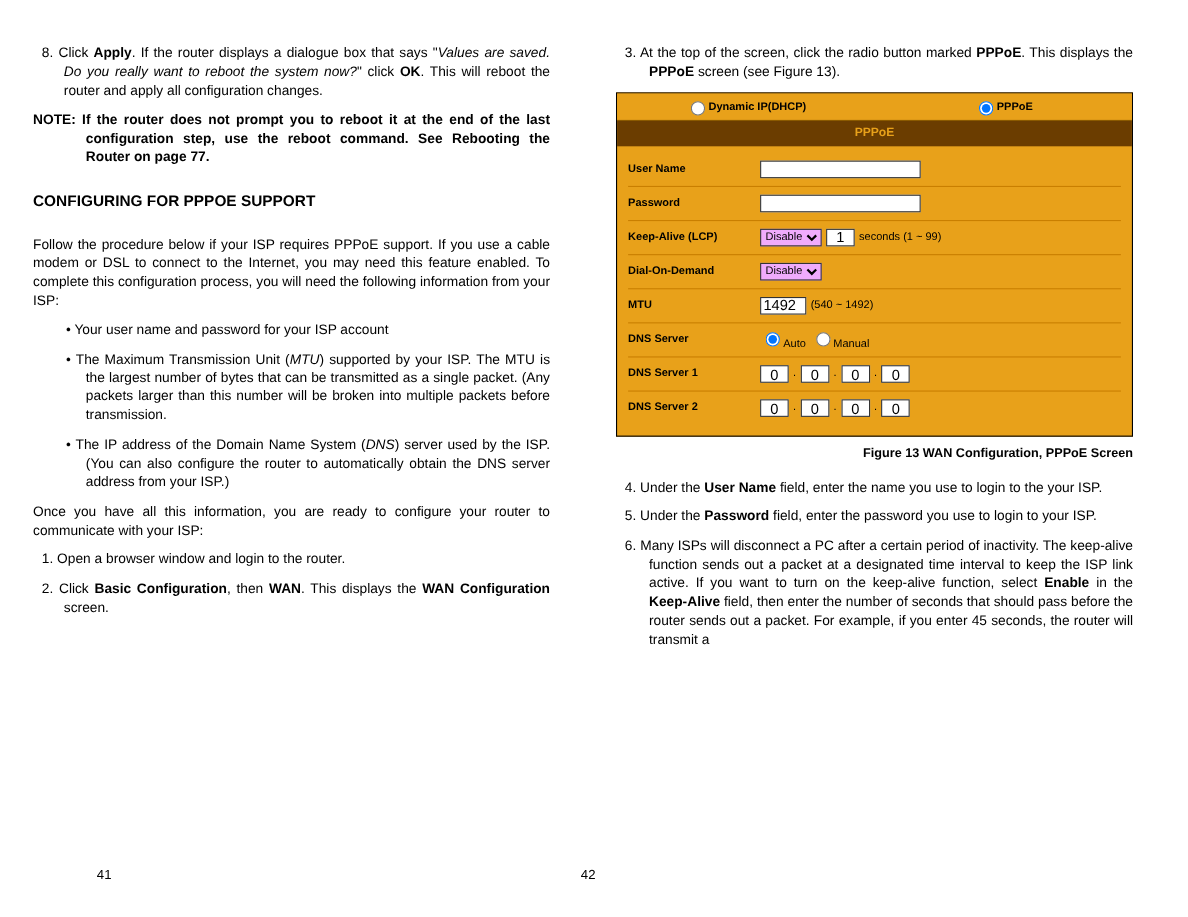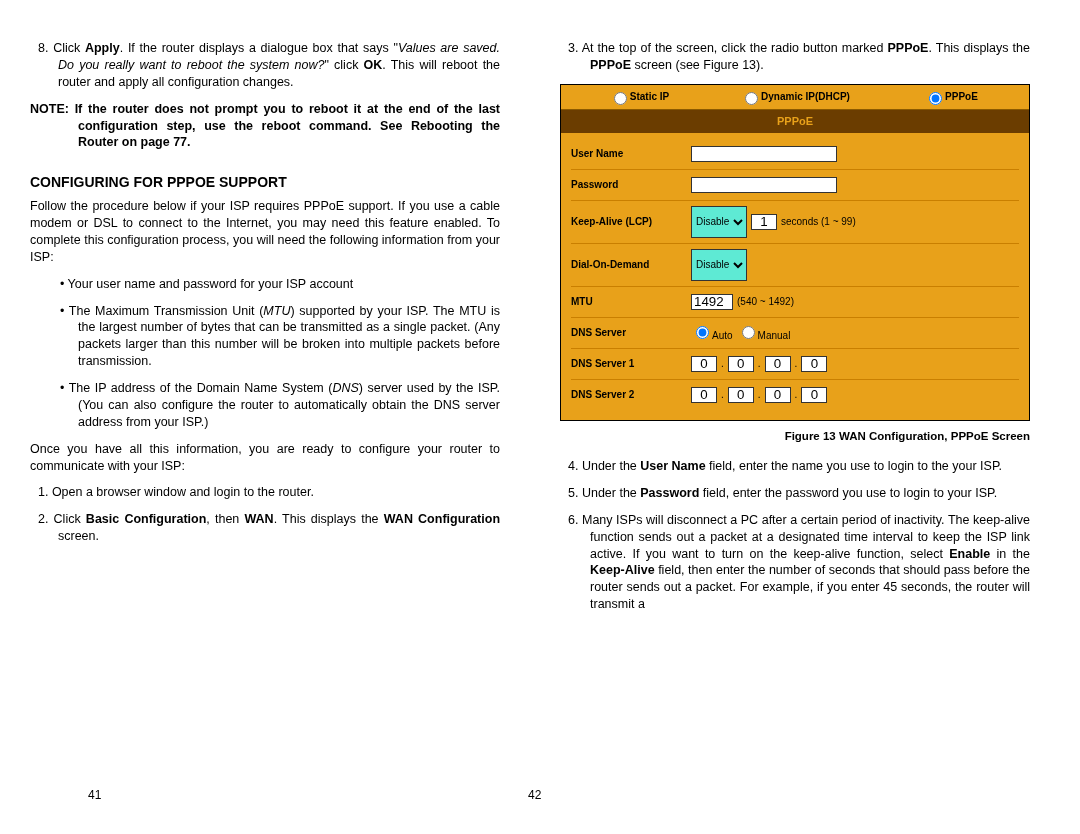--- a/index.html
+++ b/index.html
@@ -19,21 +19,21 @@
     padding: 40px 30px 0 30px;
     gap: 60px;
   }
   .col {
     width: 470px;
     line-height: 1.35;
   }
   .numitem { padding-left: 28px; text-indent: -20px; margin-bottom:10px; text-align:justify;}
   .numitem2 { padding-left: 30px; text-indent: -22px; margin-bottom:10px; text-align:justify;}
   .note { font-weight: bold; padding-left: 48px; text-indent: -48px; margin-top:8px; margin-bottom:16px; text-align:justify;}
-  .section-title { font-weight: bold; font-size: 14px; margin-top: 22px; margin-bottom:6px; }
+  .section-title { font-weight: bold; font-size: 14px; margin-top: 22px; margin-bottom:22px; }
   .para { margin-bottom:10px; text-align:justify;}
   .bullets { padding-left: 48px; }
   .bullet { text-indent: -18px; margin-bottom:10px; text-align:justify;}
   .pagenum { position:absolute; bottom:32px; font-size:12px;}
   .pn-left { left: 88px;}
   .pn-right { left: 528px;}
   .figcap { text-align:right; font-weight:bold; font-size:11.5px; margin-top:8px; margin-bottom:14px;}
 
   
   .shot {
@@ -47,21 +47,21 @@
   .tabs { display:flex; background:#e8a11a; border-bottom:1px solid #8b5a00;}
   .tab { flex:1; text-align:center; padding:4px 0; font-weight:bold; font-size:10px;}
   .tab input[type=radio]{ vertical-align:middle; margin-right:3px;}
   .titlebar { background:#6b3d00; color:#e8a11a; text-align:center; font-weight:bold; padding:4px 0; font-size:11px;}
   .formarea { padding:6px 10px 10px 10px;}
   .shotrow { display:flex; align-items:center; border-bottom:1px solid #c97f00; padding:5px 0; min-height:20px;}
   .shotrow:last-of-type { border-bottom:none;}
   .lbl { width:120px; font-weight:bold; font-size:10px;}
   .ctrls { flex:1; display:flex; align-items:center; gap:4px; font-size:10px;}
   .ctrls input[type=text]{ border:1px solid #333; background:#fff; height:14px; padding:0 2px;}
-  .ctrls select{ border:1px solid #333; background:#5eead4; height:32px; font-size:10px;}
+  .ctrls select{ border:1px solid #333; background:#f0abfc; height:16px; font-size:10px;}
   .oct { width:20px !important; text-align:center;}
   .btnrow { text-align:center; padding:8px 0 4px 0;}
   .sbtn { border:1px solid #333; background:#fff; padding:1px 6px; font-size:10px; margin:0 2px; cursor:default;}
 </style>
 </head>
 <body>
 
 <div class="page">
 
   <div class="col">
@@ -77,21 +77,20 @@
     <div class="para">Once you have all this information, you are ready to configure your router to communicate with your ISP:</div>
     <div class="numitem">1.   Open a browser window and login to the router.</div>
     <div class="numitem">2.   Click <b>Basic Configuration</b>, then <b>WAN</b>. This displays the <b>WAN Configuration</b> screen.</div>
   </div>
 
   <div class="col">
     <div class="numitem2">3.   At the top of the screen, click the radio button marked <b>PPPoE</b>.   This displays the <b>PPPoE</b> screen (see Figure 13).</div>
 
     <div class="shot">
       <div class="tabs">
-        <label class="tab"><input type="radio" name="t" style=""><span>Static IP</span></label>
         <label class="tab"><input type="radio" name="t" style=""><span>Dynamic IP(DHCP)</span></label>
         <label class="tab"><input type="radio" name="t" checked="" style=""><span>PPPoE</span></label>
       </div>
       <div class="titlebar">PPPoE</div>
       <div class="formarea">
         <div class="shotrow">
           <div class="lbl">User Name</div>
           <div class="ctrls">
               <input type="text" style="width: 140px;">
             </div>

